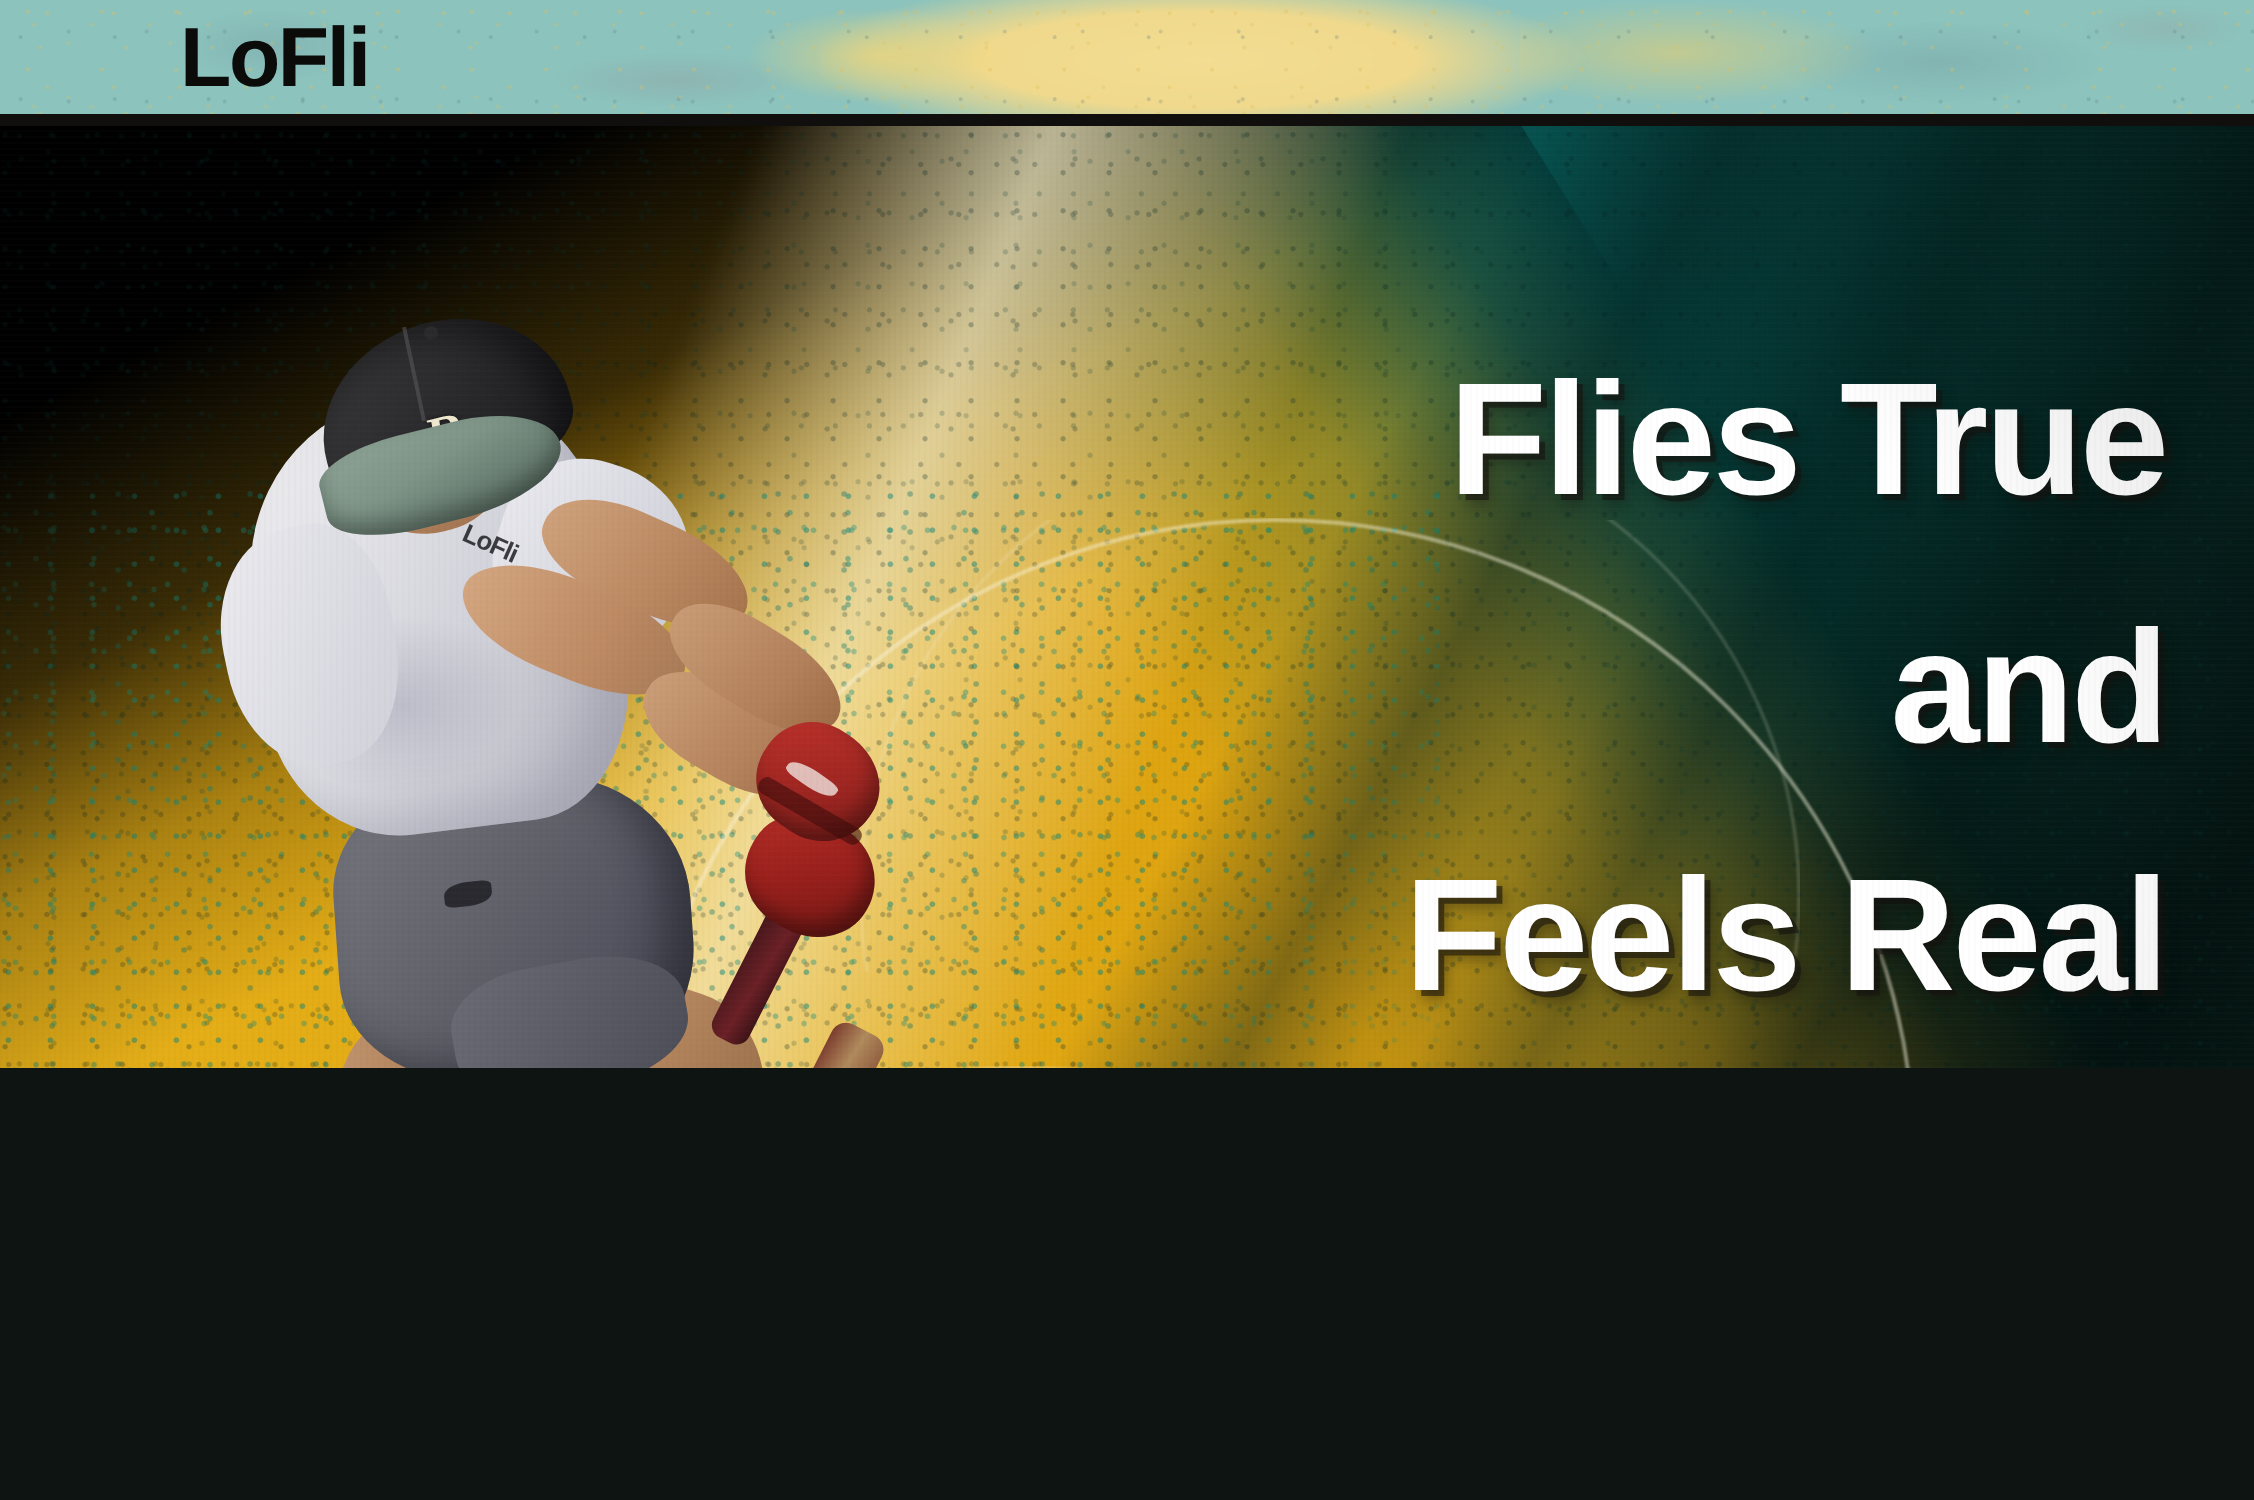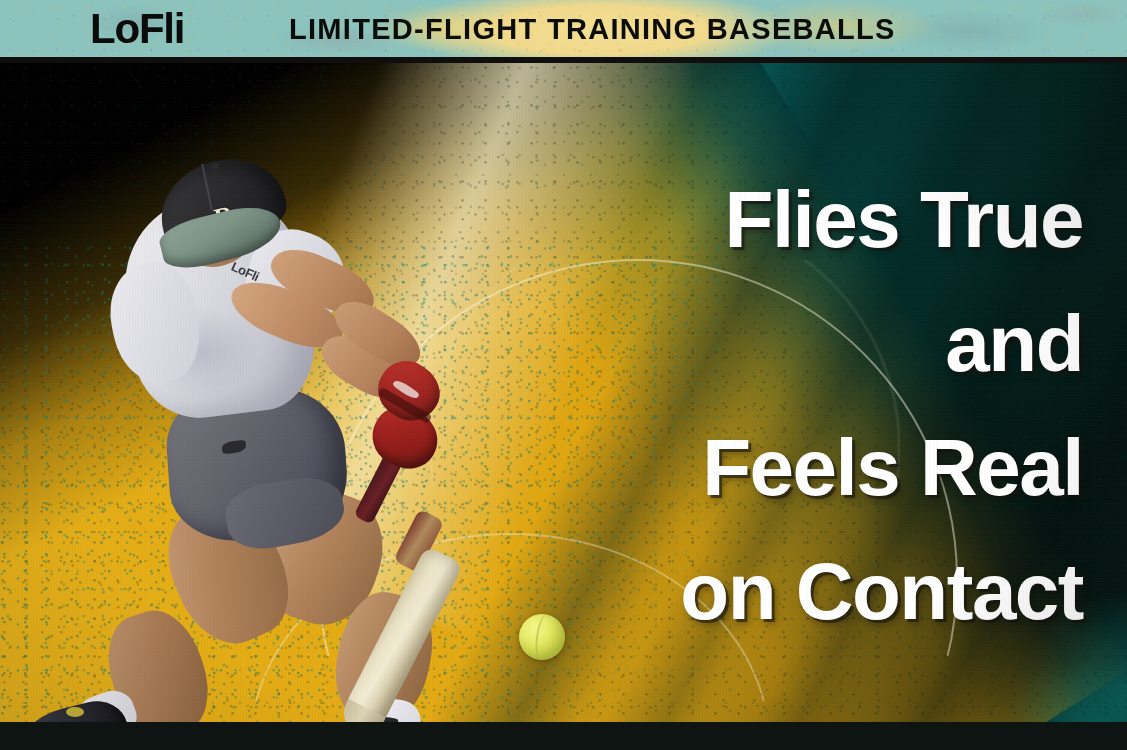--- a/index.html
+++ b/index.html
@@ -6,21 +6,21 @@
   * { margin:0; padding:0; box-sizing:border-box; }
   html, body {
     width:1127px; height:750px;
     background:#0d1412;
     font-family:"Liberation Sans", sans-serif;
     overflow:hidden;
   }
 
   #banner {
     position:relative;
-    width:1127px; height:722px;
+    width:1127px; height:534px;
     overflow:hidden;
     background:#0c100f;
   }
 
   
   #header-bar {
     position:absolute; left:0; top:0;
     width:1127px; height:57px;
     background:#8cc3bd;
     overflow:hidden;
@@ -606,21 +606,20 @@
 
 <div id="banner">
 
   <div id="header-bar">
     <div id="header-texture" class="layer"></div>
     <div id="header-yellow-stroke"></div>
     <div id="header-yellow-stroke2"></div>
     <div id="header-speckle" class="layer"></div>
 
     <div id="logo-text">LoFli</div>
-    <div id="header-tagline">LIMITED-FLIGHT TRAINING BASEBALLS</div>
   </div>
   <div id="header-bottom-rule"></div>
 
   <div id="art">
 
     <div id="bg-base" class="layer"></div>
     <div id="bg-darkblotch" class="layer"></div>
     <div id="bg-tealedge" class="layer"></div>
 
     <div id="yellow-swath"></div>

